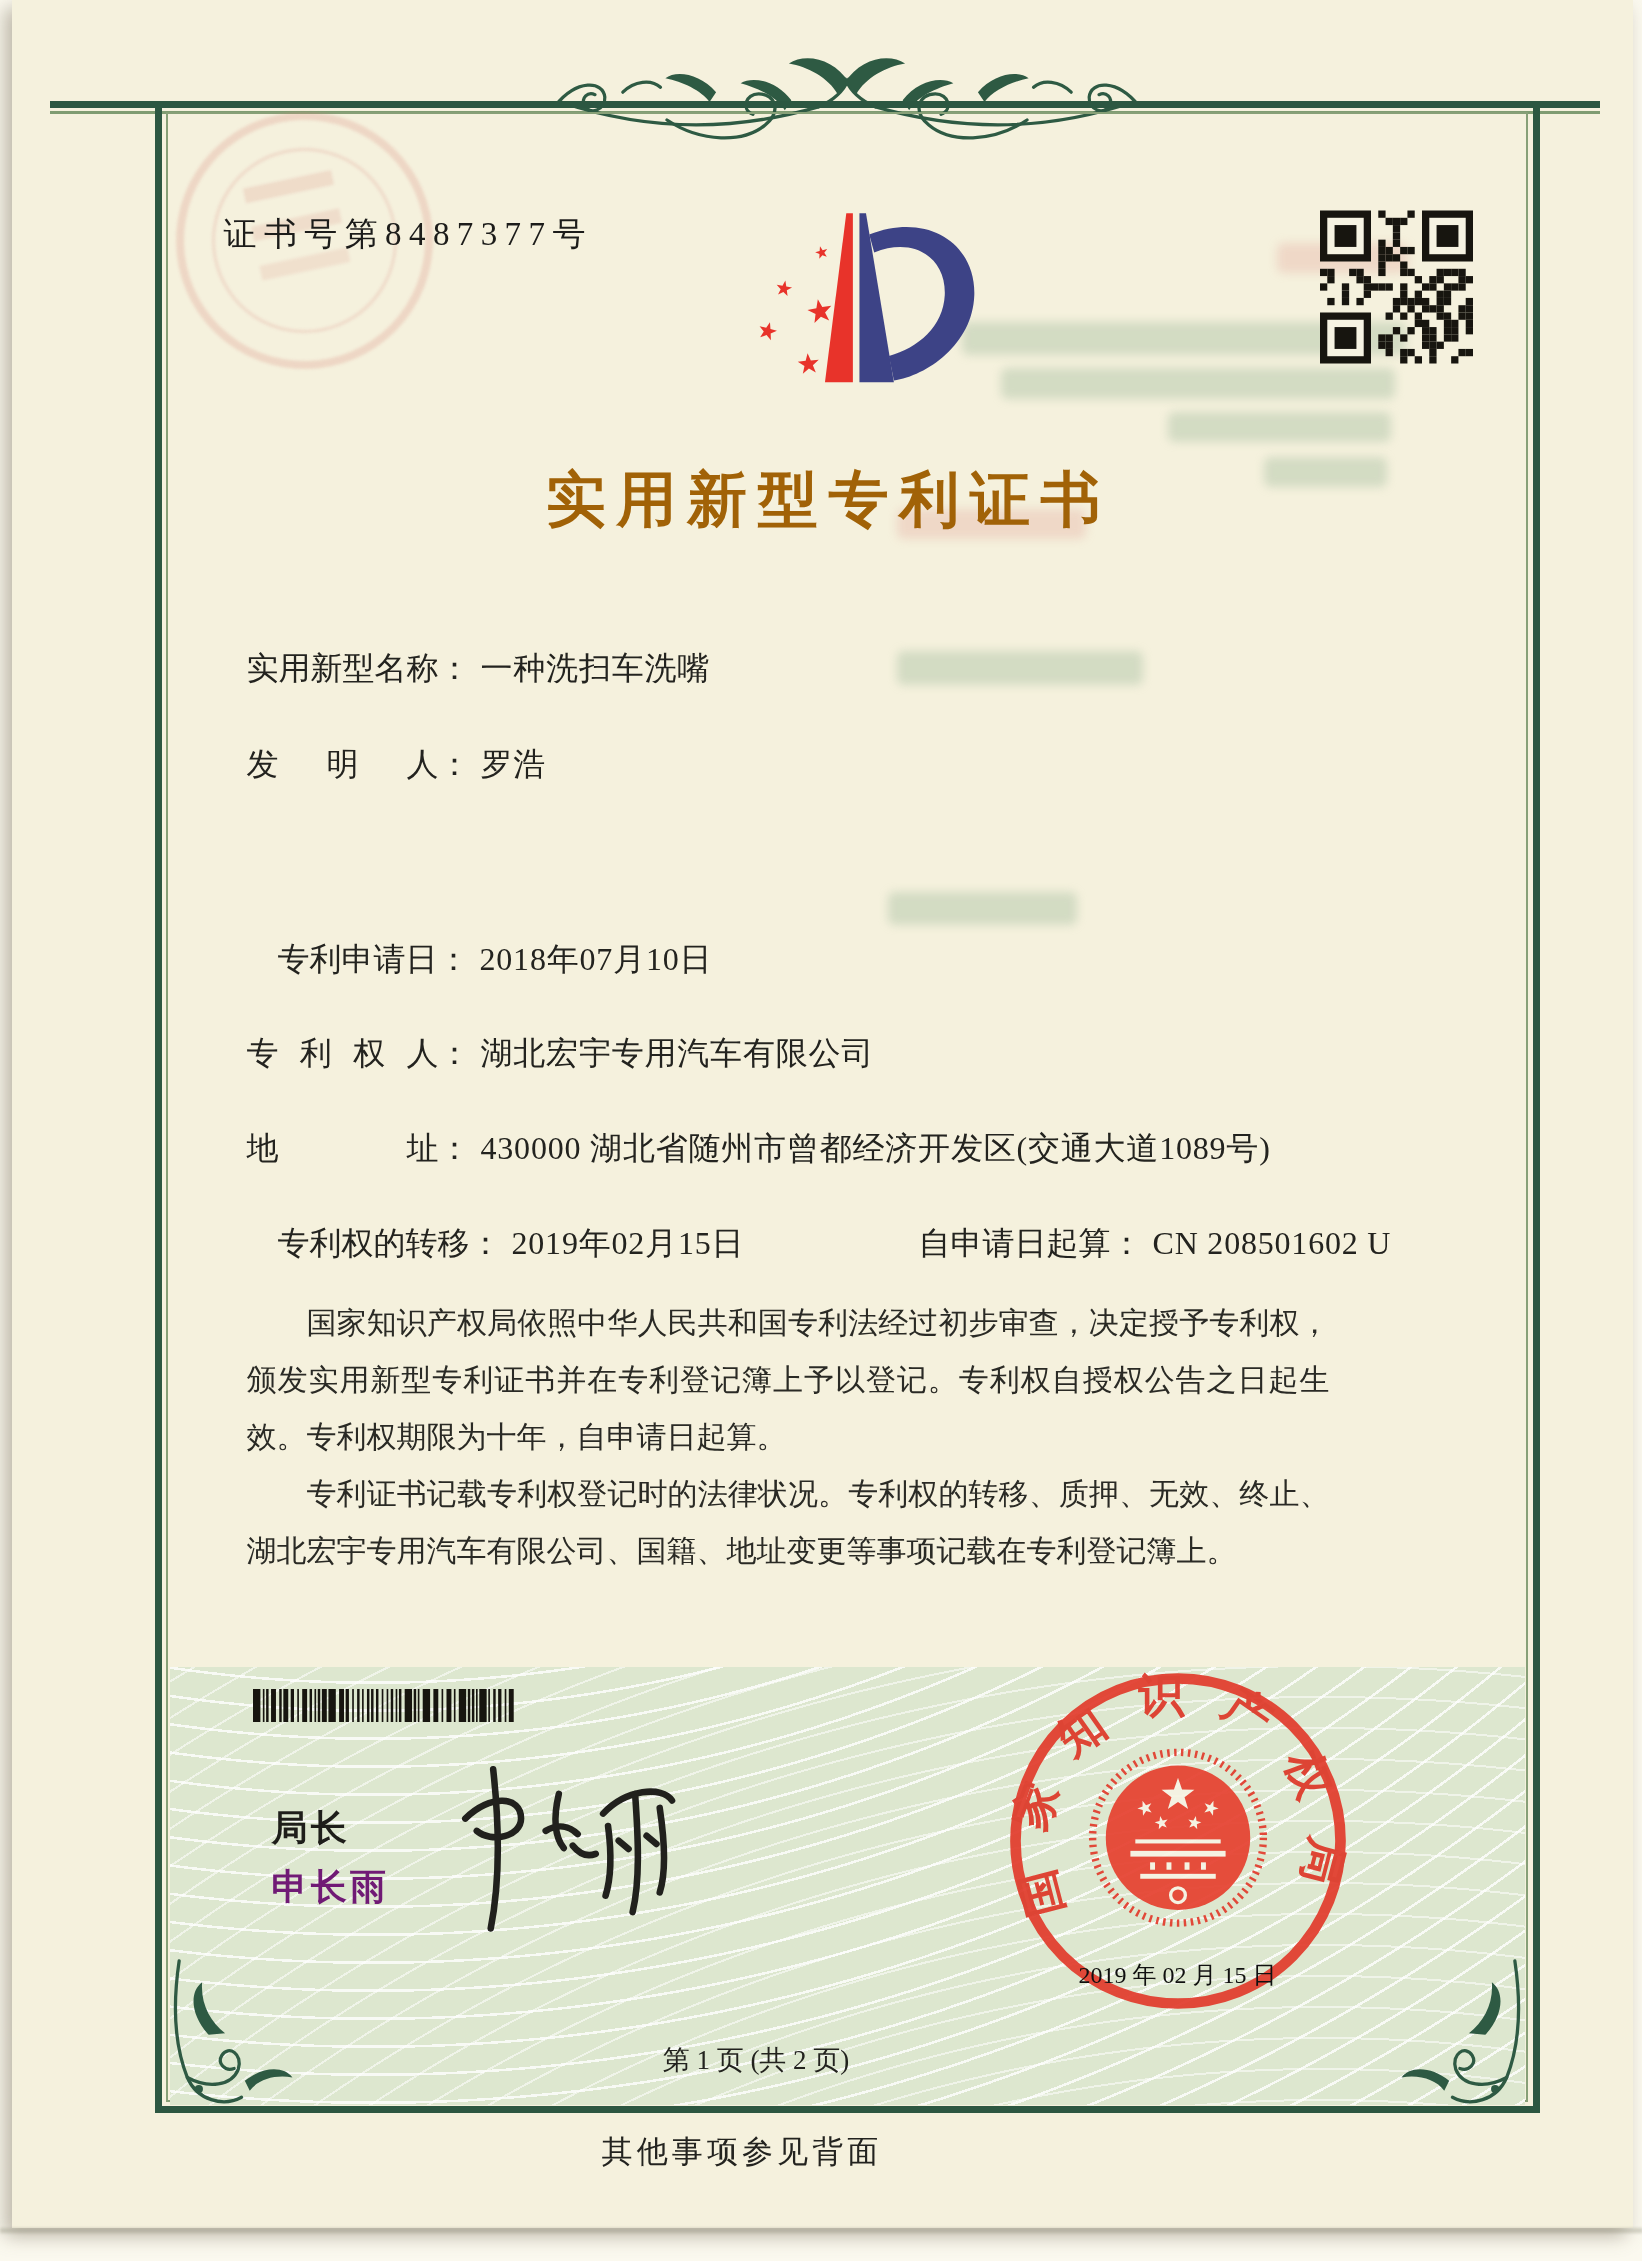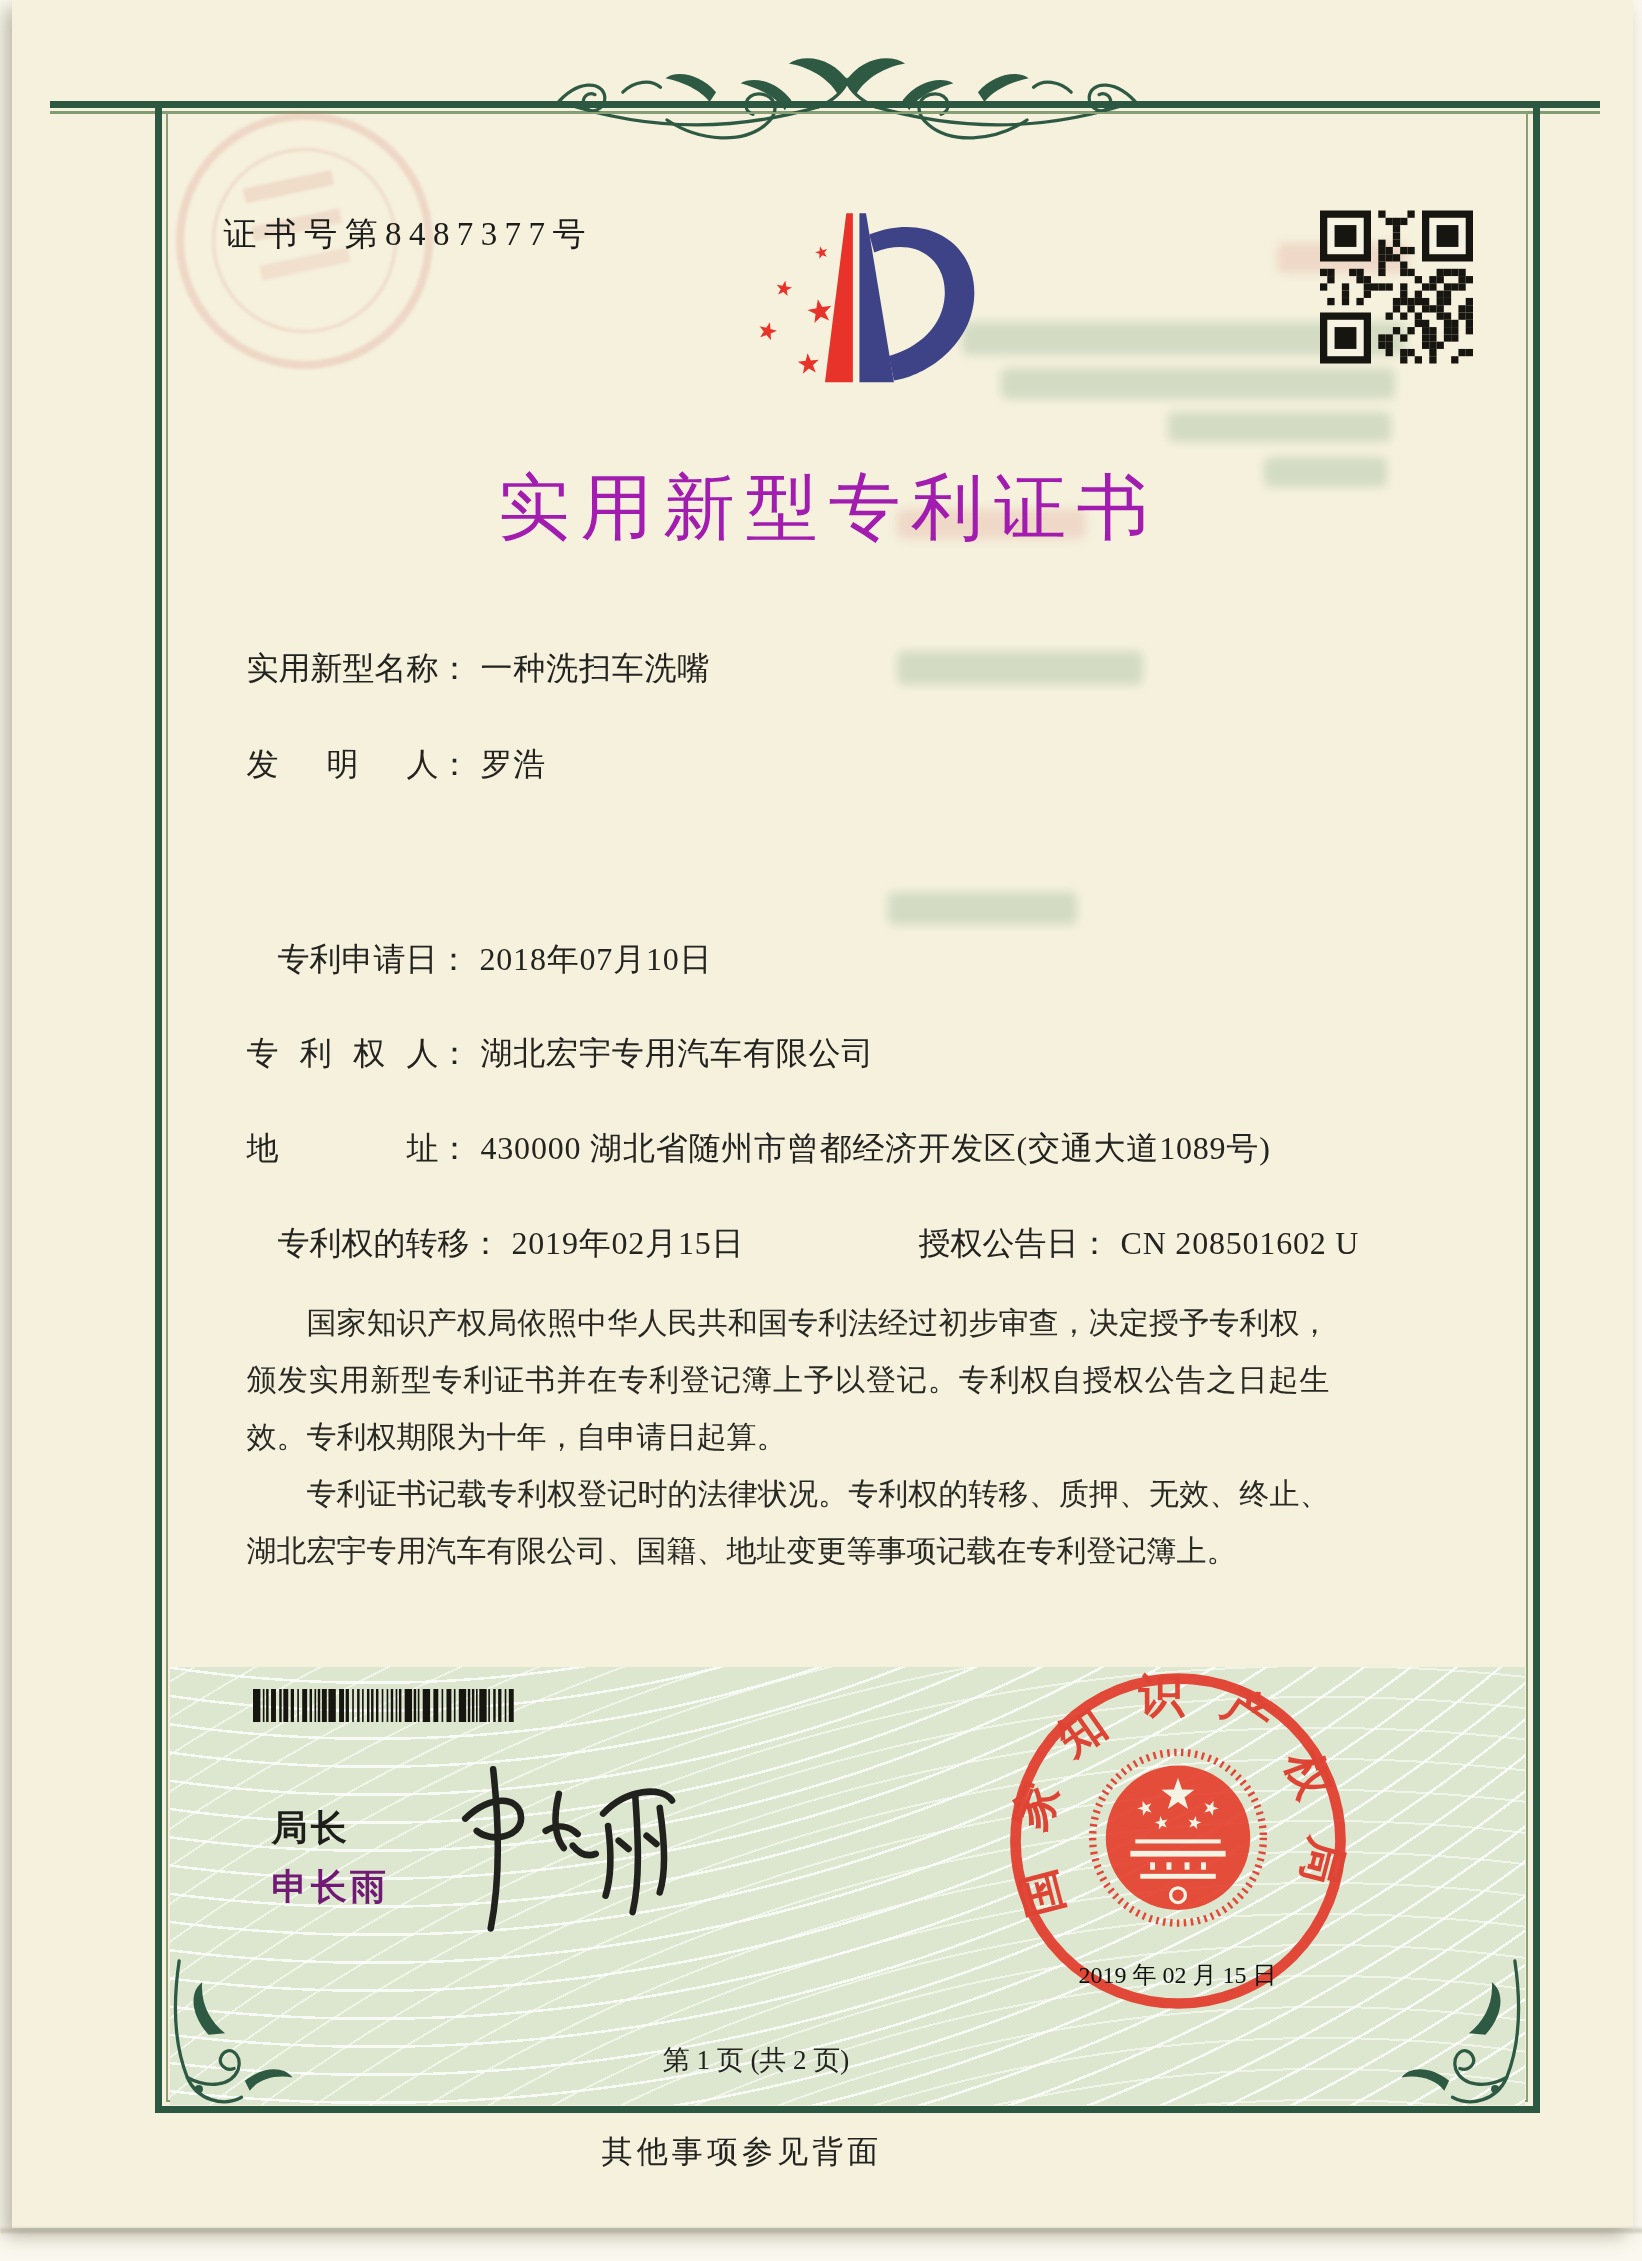--- a/index.html
+++ b/index.html
@@ -27,21 +27,21 @@
   .ornament{position:absolute;left:531px;top:48px;width:608px;height:108px;}
   
   .cert-no{
     position:absolute;left:212px;top:212px;
     font-size:33px;color:#1c1c1a;letter-spacing:7.4px;white-space:nowrap;
   }
   .logo{position:absolute;left:711px;top:205px;width:263px;height:192px;}
   .qr{position:absolute;left:1308px;top:210px;width:153px;height:154px;}
   .title{
     position:absolute;left:123px;top:460px;width:1388px;
-    text-align:center;font-size:72px;font-weight:400;color:#a21caf;
+    text-align:center;font-size:60px;font-weight:700;color:#a16207;
     letter-spacing:10.7px;white-space:nowrap;
   }
   
   .row{position:absolute;left:235px;white-space:nowrap;font-size:32px;color:#23231f;}
   .lbl{display:inline-block;width:192px;text-align:justify;text-align-last:justify;text-justify:inter-character;vertical-align:bottom;}
   .lbl-c{display:inline-block;vertical-align:bottom;margin-left:31px;}
   .colon{display:inline-block;}
   .val{margin-left:10px;letter-spacing:0.8px;}
   .grant-right{position:absolute;left:641px;top:0;white-space:nowrap;}
   
@@ -288,21 +288,21 @@
     <span class="lbl">专利权人</span><span class="colon">：</span><span class="val">湖北宏宇专用汽车有限公司</span>
   </div>
   <div class="row" style="top:1127px">
     <span class="lbl">地址</span><span class="colon">：</span><span class="val">430000 湖北省随州市曾都经济开发区(交通大道1089号)</span>
   </div>
   <div class="row" style="top:1222px;width:1092px;">
     <span>
       <span class="lbl-c">专利权的转移</span><span class="colon">：</span><span class="val">2019年02月15日</span>
     </span>
     <span class="grant-right">
-      <span class="lbl-c">授权公告日</span><span class="colon">：</span><span class="val">CN 208501602 U</span>
+      <span class="lbl-c">自申请日起算</span><span class="colon">：</span><span class="val">CN 208501602 U</span>
     </span>
   </div>
 
   <div class="body-text">
     <p>国家知识产权局依照中华人民共和国专利法经过初步审查，决定授予专利权，颁发实用新型专利证书并在专利登记簿上予以登记。专利权自授权公告之日起生效。专利权期限为十年，自申请日起算。</p>
     <p>专利证书记载专利权登记时的法律状况。专利权的转移、质押、无效、终止、湖北宏宇专用汽车有限公司、国籍、地址变更等事项记载在专利登记簿上。</p>
   </div>
 
   <div class="panel">
     <svg class="corner-fl left" viewBox="0 0 190 190">

